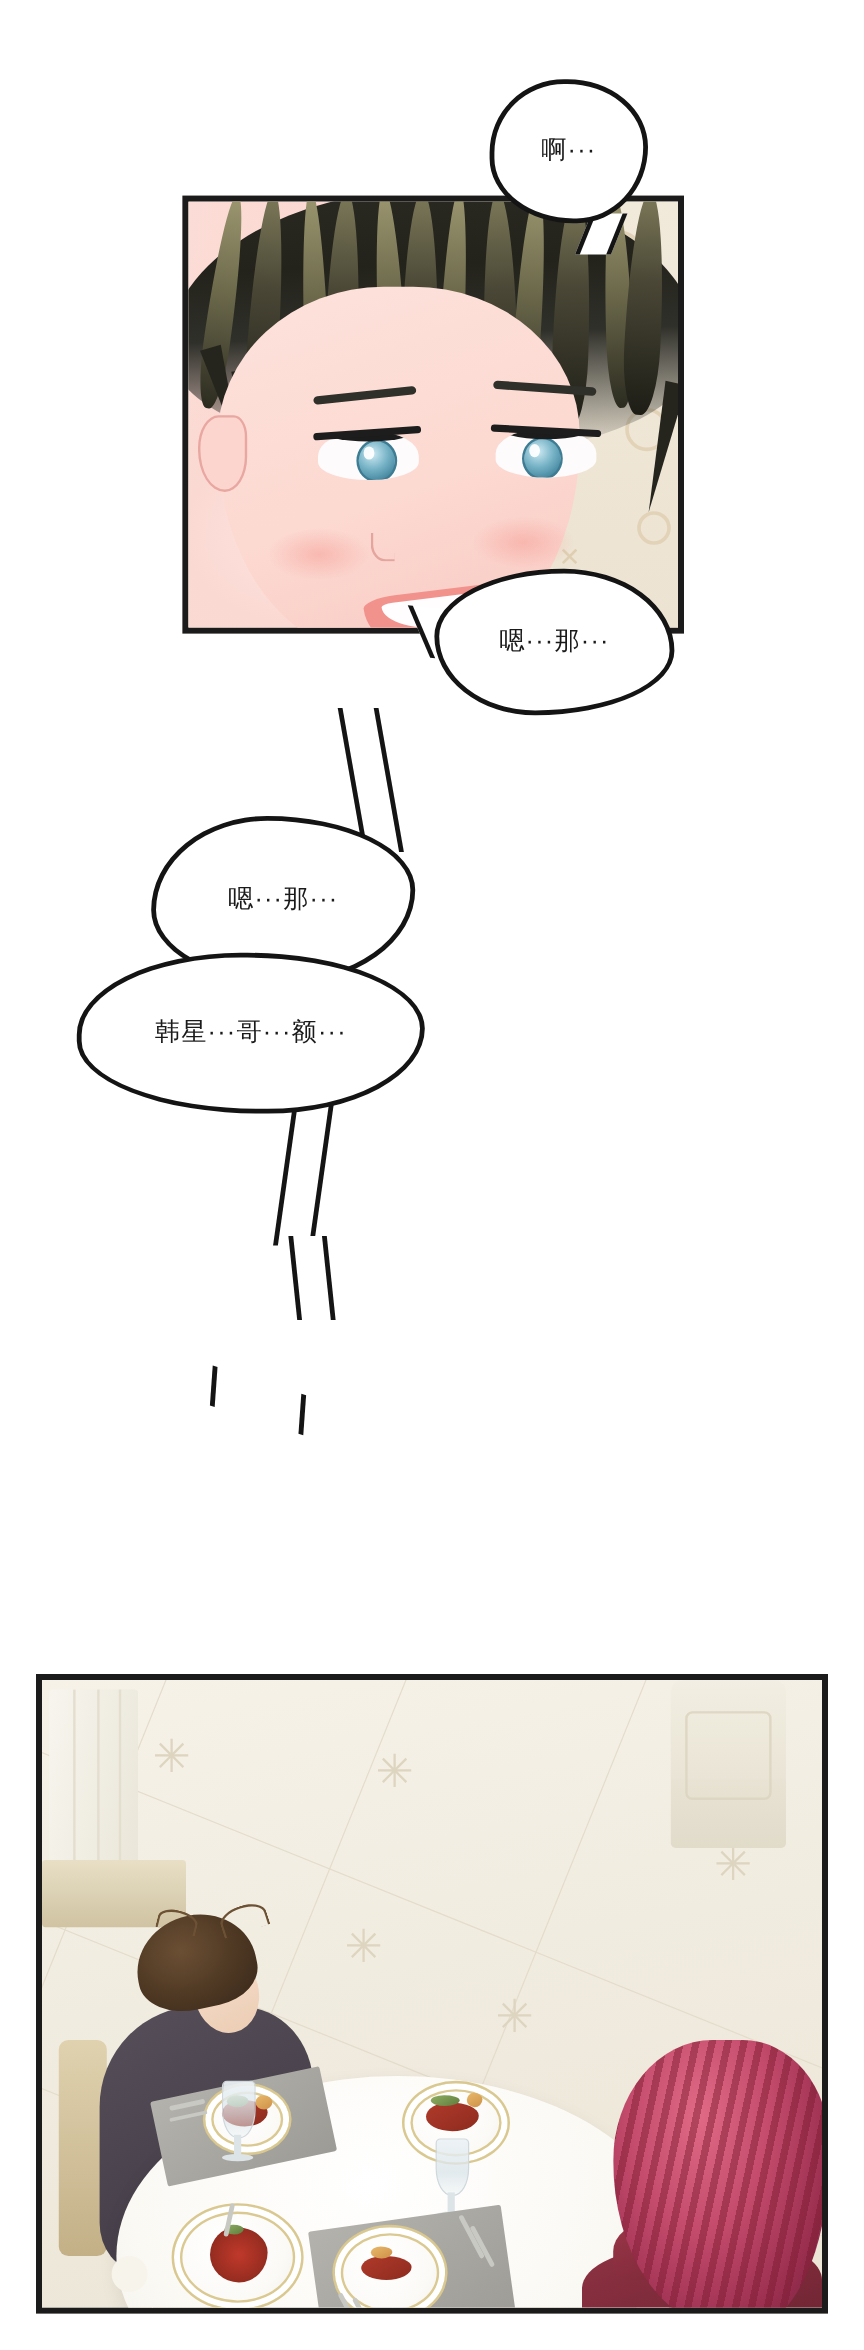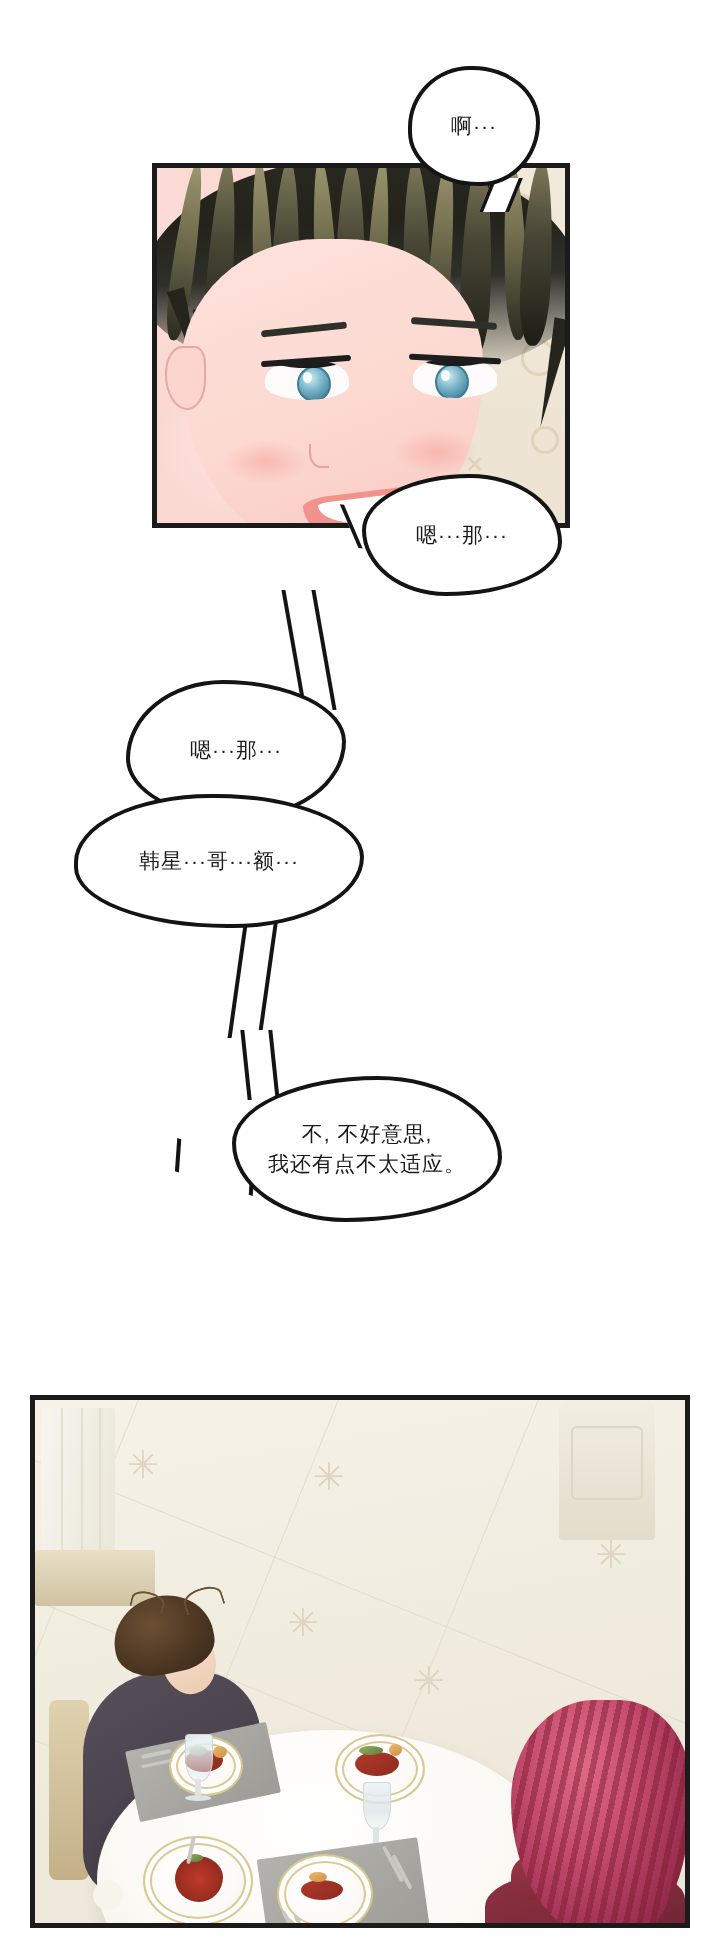--- a/index.html
+++ b/index.html
@@ -412,31 +412,27 @@
   </div>
 
   <div class="connector" style="left:350px;top:506px;width:26px;height:44px;transform:skewX(28deg) rotate(6deg);"></div>
 
   <div class="connector" style="left:292px;top:590px;width:26px;height:120px;transform:skewX(10deg);"></div>
 
   <div class="bubble b-blob-c" id="bubble-3" style="left:126px;top:680px;width:220px;height:140px;">
     <span class="txt">嗯···那···</span>
   </div>
 
-  <div class="bubble b-blob-a" id="bubble-4" style="left:74px;top:794px;width:290px;height:134px;justify-content:center;">
+  <div class="bubble b-blob-a" id="bubble-4" style="left:64px;top:794px;width:290px;height:134px;justify-content:center;">
     <span class="txt">韩星···哥···额···</span>
   </div>
 
   <div class="connector" style="left:236px;top:918px;width:26px;height:120px;transform:skewX(-8deg);"></div>
   <div class="connector" style="left:244px;top:1030px;width:24px;height:70px;transform:skewX(6deg);"></div>
 
-  <div class="bubble b-blob-b" id="bubble-5" style="left:232px;top:1076px;width:270px;height:146px;">
-    <span class="txt">不, 不好意思,
-我还有点不太适应。</span>
-  </div>
 
   <div class="connector" style="left:176px;top:1150px;width:70px;height:34px;transform:skewY(14deg) rotate(4deg);"></div>
 
   <div class="panel" id="panel-table">
     <div class="room-bg"></div>
 
     <div class="diag-line" style="left:0;top:60px;width:800px;transform:rotate(22deg);"></div>
     <div class="diag-line" style="left:0;top:200px;width:800px;transform:rotate(22deg);"></div>
     <div class="diag-line" style="left:0;top:340px;width:800px;transform:rotate(22deg);"></div>
     <div class="diag-line" style="left:120px;top:-40px;width:800px;transform:rotate(112deg);"></div>

